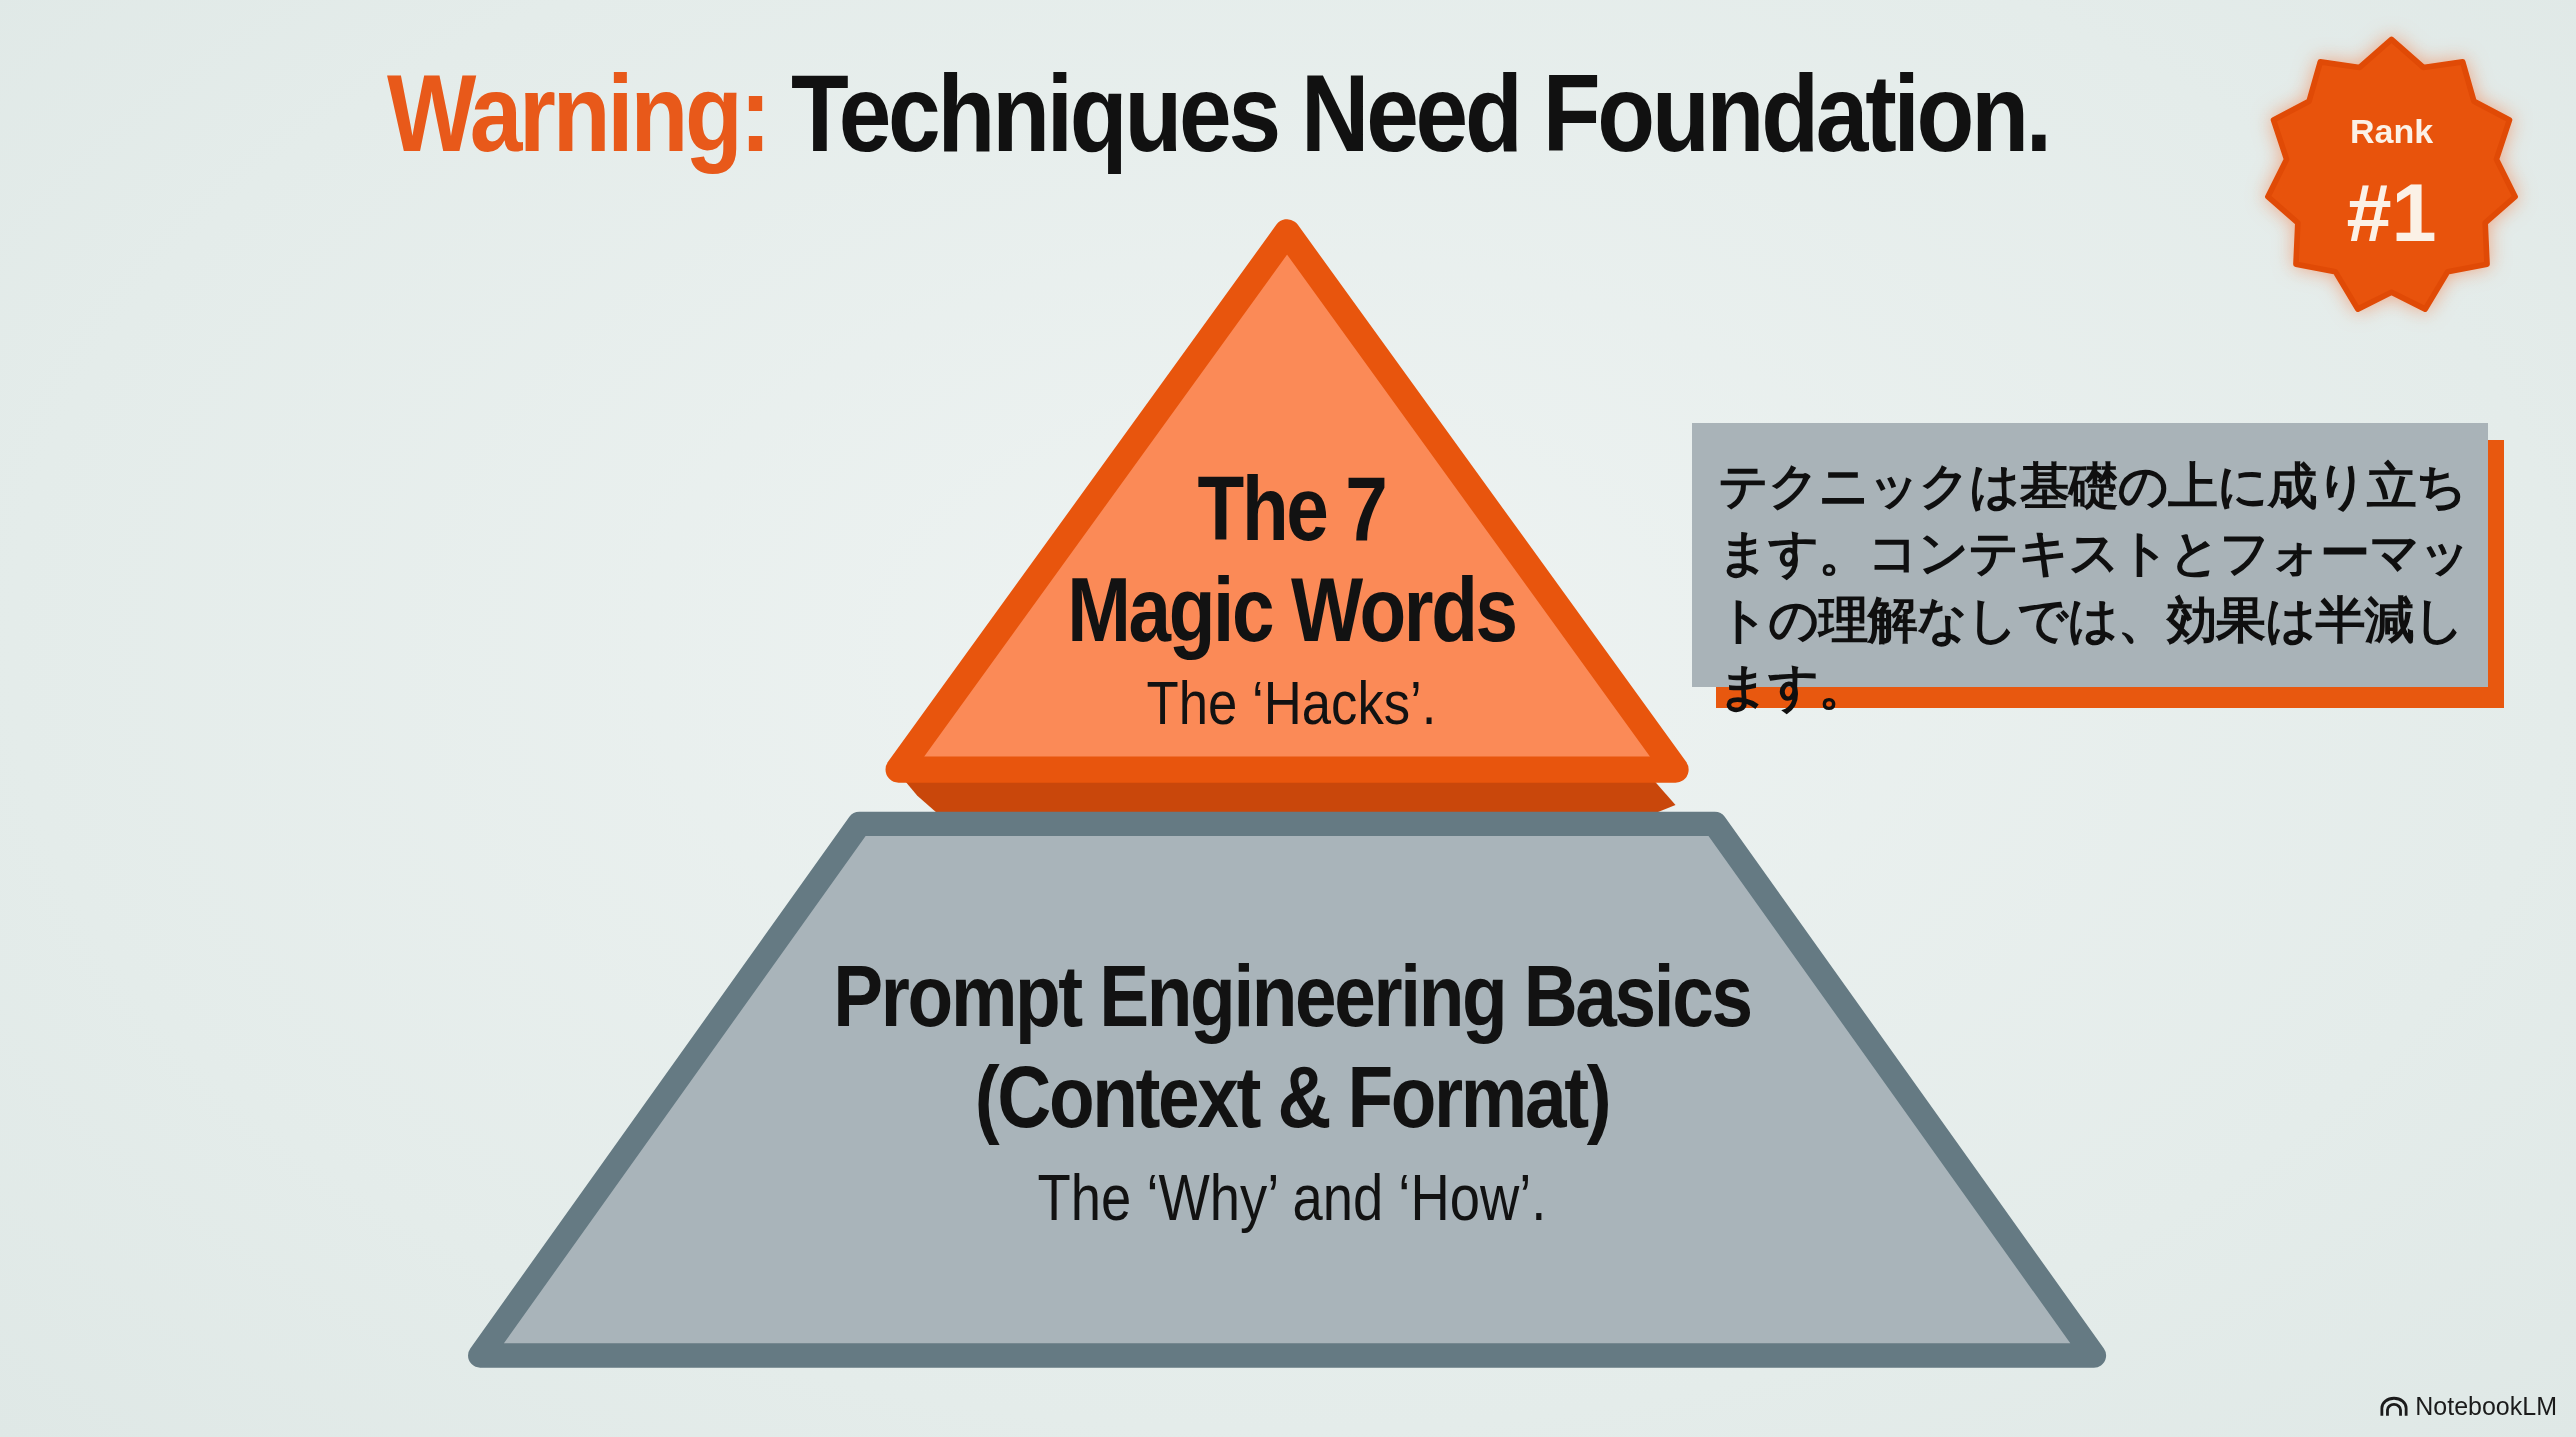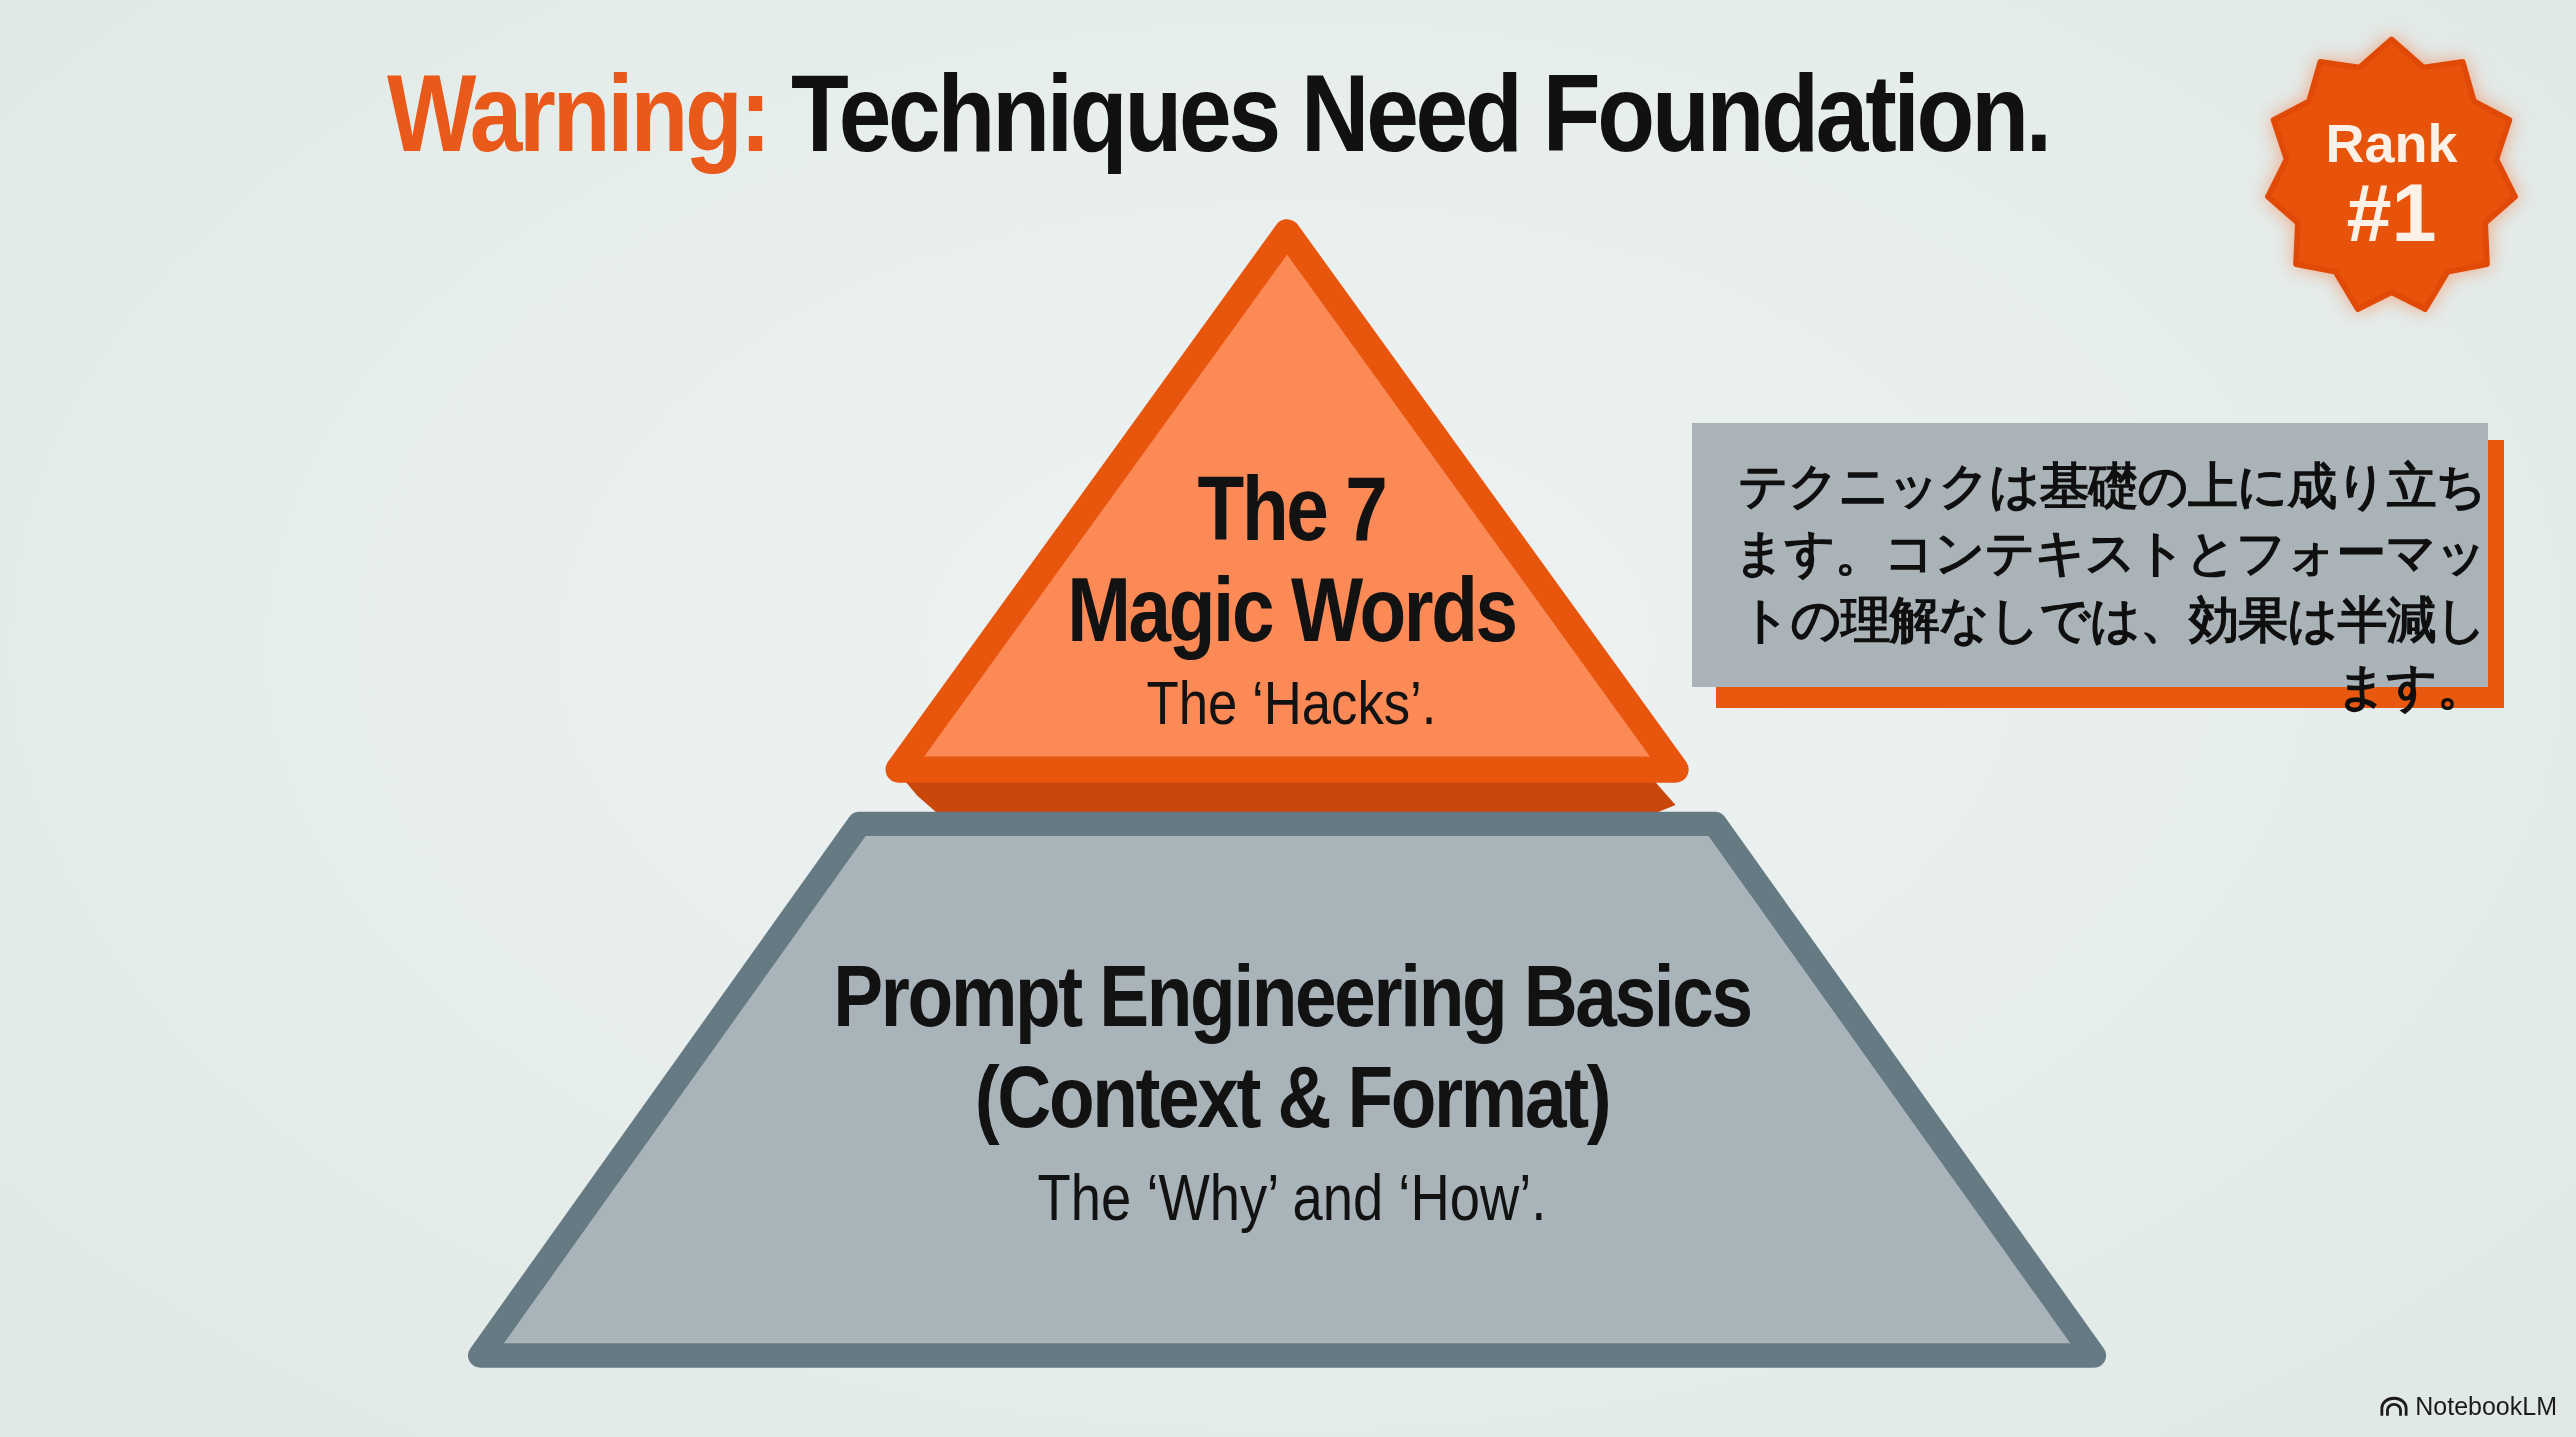--- a/index.html
+++ b/index.html
@@ -18,39 +18,39 @@
     line-height: 131px; white-space: nowrap;
   }
   .title .warn { color: #e8591a; }
   .title .rest { color: #111111; }
 
   .badge { position: absolute; left: 2251px; top: 28px; width: 281px; height: 300px; }
   .badge svg { position: absolute; inset: 0; filter: drop-shadow(0 0 9.4px rgba(245,110,50,0.55)); }
   .badge-text {
     position: absolute; left: 0; right: 0; text-align: center; color: #fbf1e6; font-weight: 700;
   }
-  .badge-rank { top: 84px; font-size: 54px; }
+  .badge-rank { top: 84px; font-size: 34px; }
   .badge-num { top: 139px; font-size: 81px; }
 
   .pyramid { position: absolute; inset: 0; }
   .pyr-text { position: absolute; text-align: center; color: #121212; white-space: nowrap; }
   .top-title { left: 936px; width: 711px; top: 459px; font-size: 90px; font-weight: 700; line-height: 101px; letter-spacing: -2.8px; transform: scaleX(0.85); }
   .top-sub { left: 936px; width: 711px; top: 665px; font-size: 62px; line-height: 75px; transform: scaleX(0.85); }
   .base-title { left: 543px; width: 1498px; top: 945px; font-size: 88px; font-weight: 700; line-height: 101px; letter-spacing: -2.8px; transform: scaleX(0.85); }
   .base-sub { left: 543px; width: 1498px; top: 1161px; font-size: 64px; line-height: 75px; transform: scaleX(0.85); }
 
   .note-shadow { position: absolute; left: 1716px; top: 440px; width: 788px; height: 268px; background: #e8580f; }
   .note {
     position: absolute; left: 1692px; top: 423px; width: 796px; height: 264px;
     background: #a9b3b8;
   }
   .note-text {
     position: absolute; left: 26px; top: 30px; width: 768px;
     font-family: "DejaVu Sans", sans-serif; font-weight: 700; font-size: 50px; line-height: 67px;
-    color: #0f0f0f; letter-spacing: -0.9px; text-align: right;
+    color: #0f0f0f; letter-spacing: -0.9px;
   }
 
   .brand { position: absolute; right: 19px; bottom: 17px; display: flex; align-items: center; gap: 7.5px; color: #1b1b1b; font-size: 25px; }
   .brand svg { width: 28px; height: 20.6px; }
 </style>
 </head>
 <body>
 
 <div class="slide">
 

